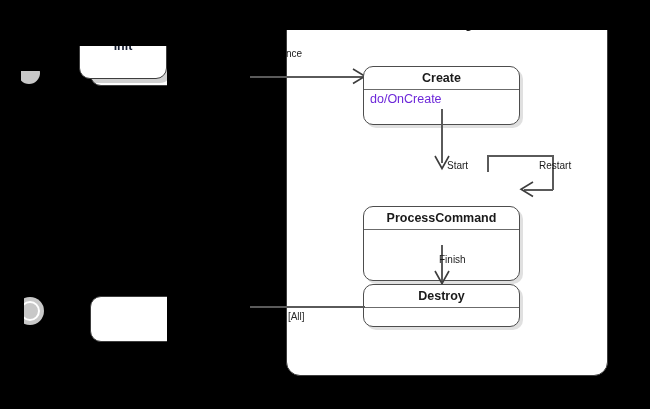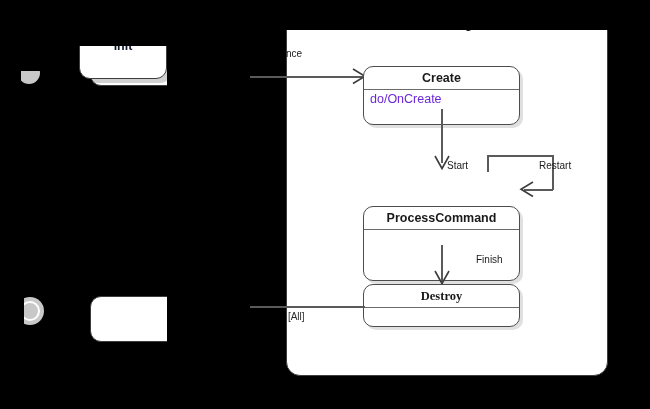--- a/index.html
+++ b/index.html
@@ -184,23 +184,23 @@
     </svg>
   </div>
   <div class="edge-label" style="left:539px; top:160px;">Restart</div>
 
   <div class="edge edge-v" style="left:441px; top:245px; height:40px;"></div>
   <div class="open-arrow" style="position:absolute; left:434px; top:270px;">
     <svg width="16" height="17" viewBox="0 0 16 17">
       <path d="M1 1 L8 13.5 L15 1" fill="none" stroke="#3d3d3d" stroke-width="1.6"></path>
     </svg>
   </div>
-  <div class="edge-label" style="left:460px; top:254px;padding-left:16px;">Finish</div>
-
-  <div class="state-box" style="left:363px; top:284px; width:157px; height:43px;font-family:Liberation Serif, serif;">
+  <div class="edge-label" style="left:423px; top:254px;padding-left:16px;">Finish</div>
+
+  <div class="state-box" style="left:363px; top:284px; width:157px; height:43px;">
     <div class="state-title">Destroy</div>
     <div class="state-divider"></div>
   </div>
 
   <div class="edge edge-h" style="left:245px; top:306px; width:120px;"></div>
   <div class="edge-label edge-label-light" style="left:274px; top:311px;">e :  [All]</div>
 
   <div class="stack-sliver" style="left:90px; top:40px; width:88px; height:46px;"></div>
   <div class="plain-box" style="left:79px; top:33px; width:88px; height:46px;">
     <span class="plain-label">Init</span>

